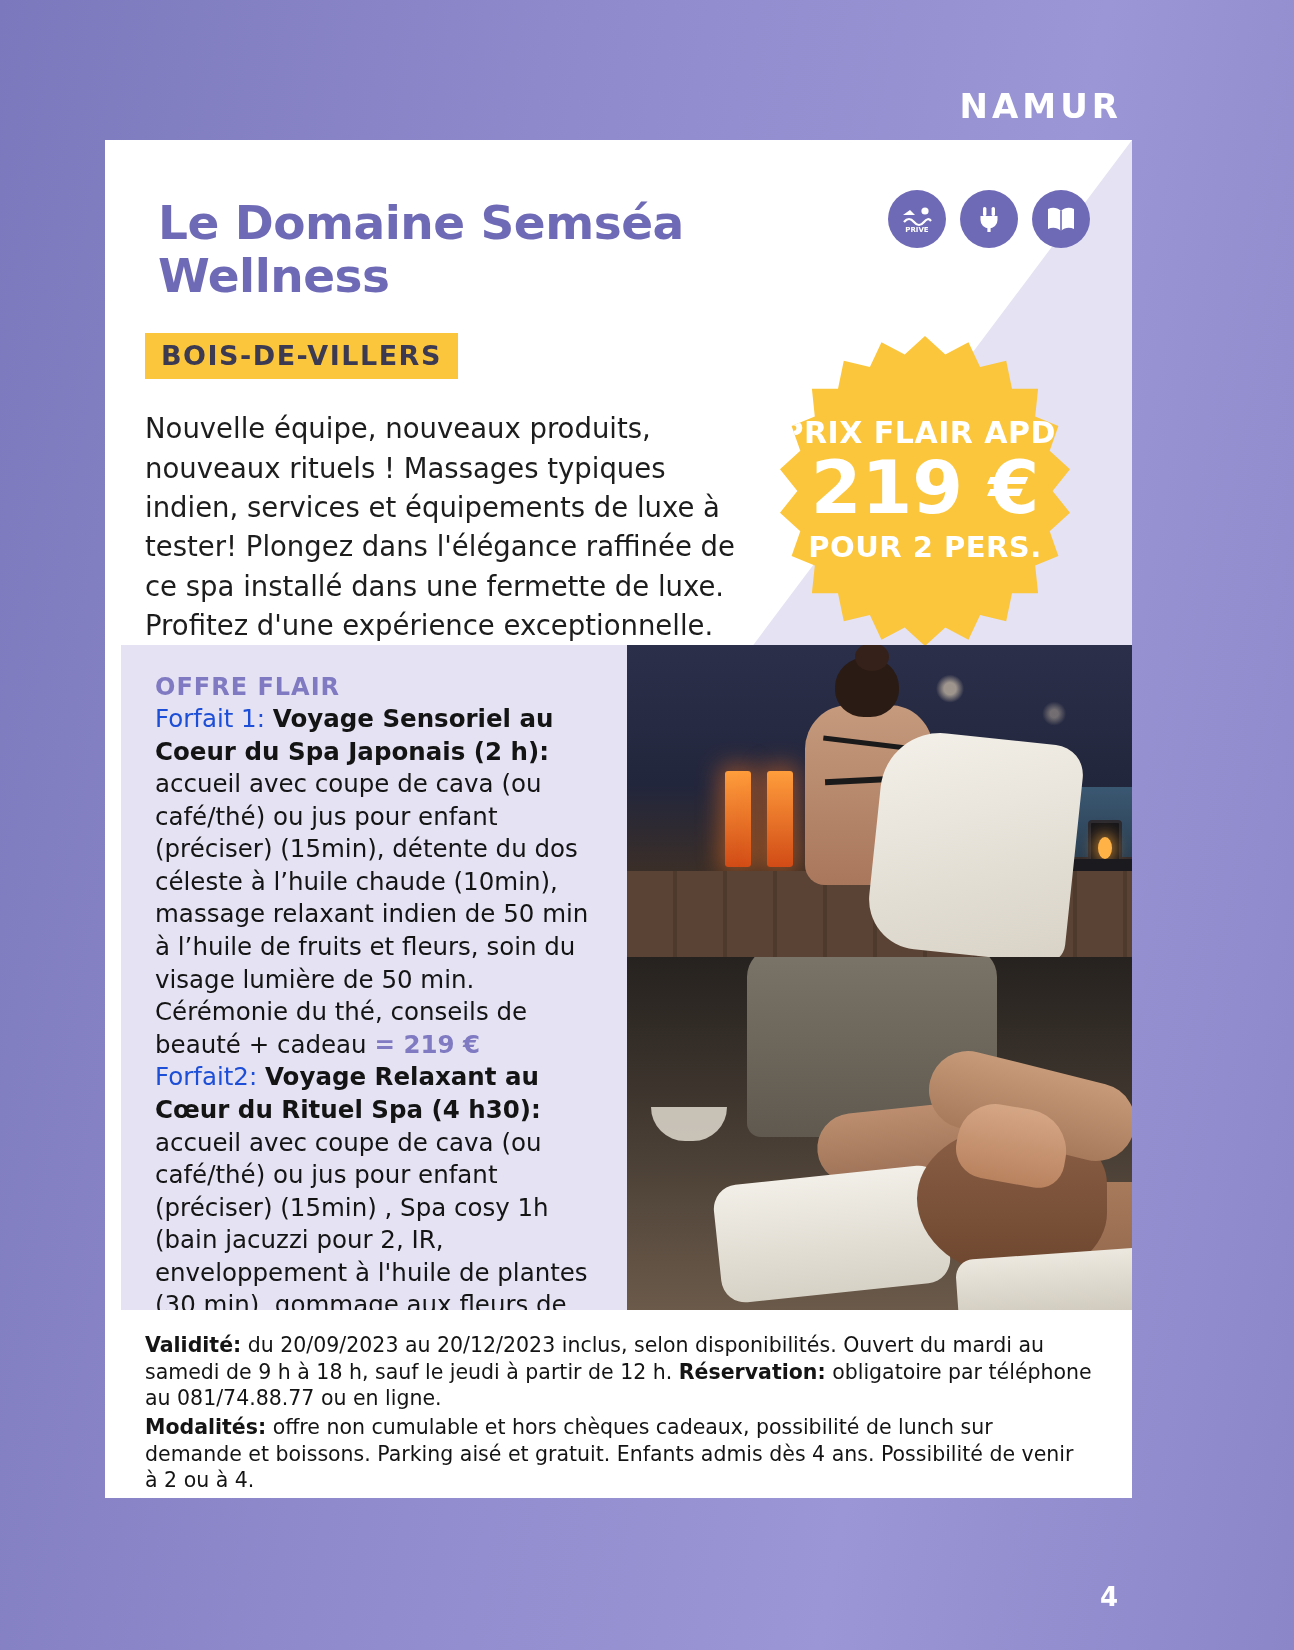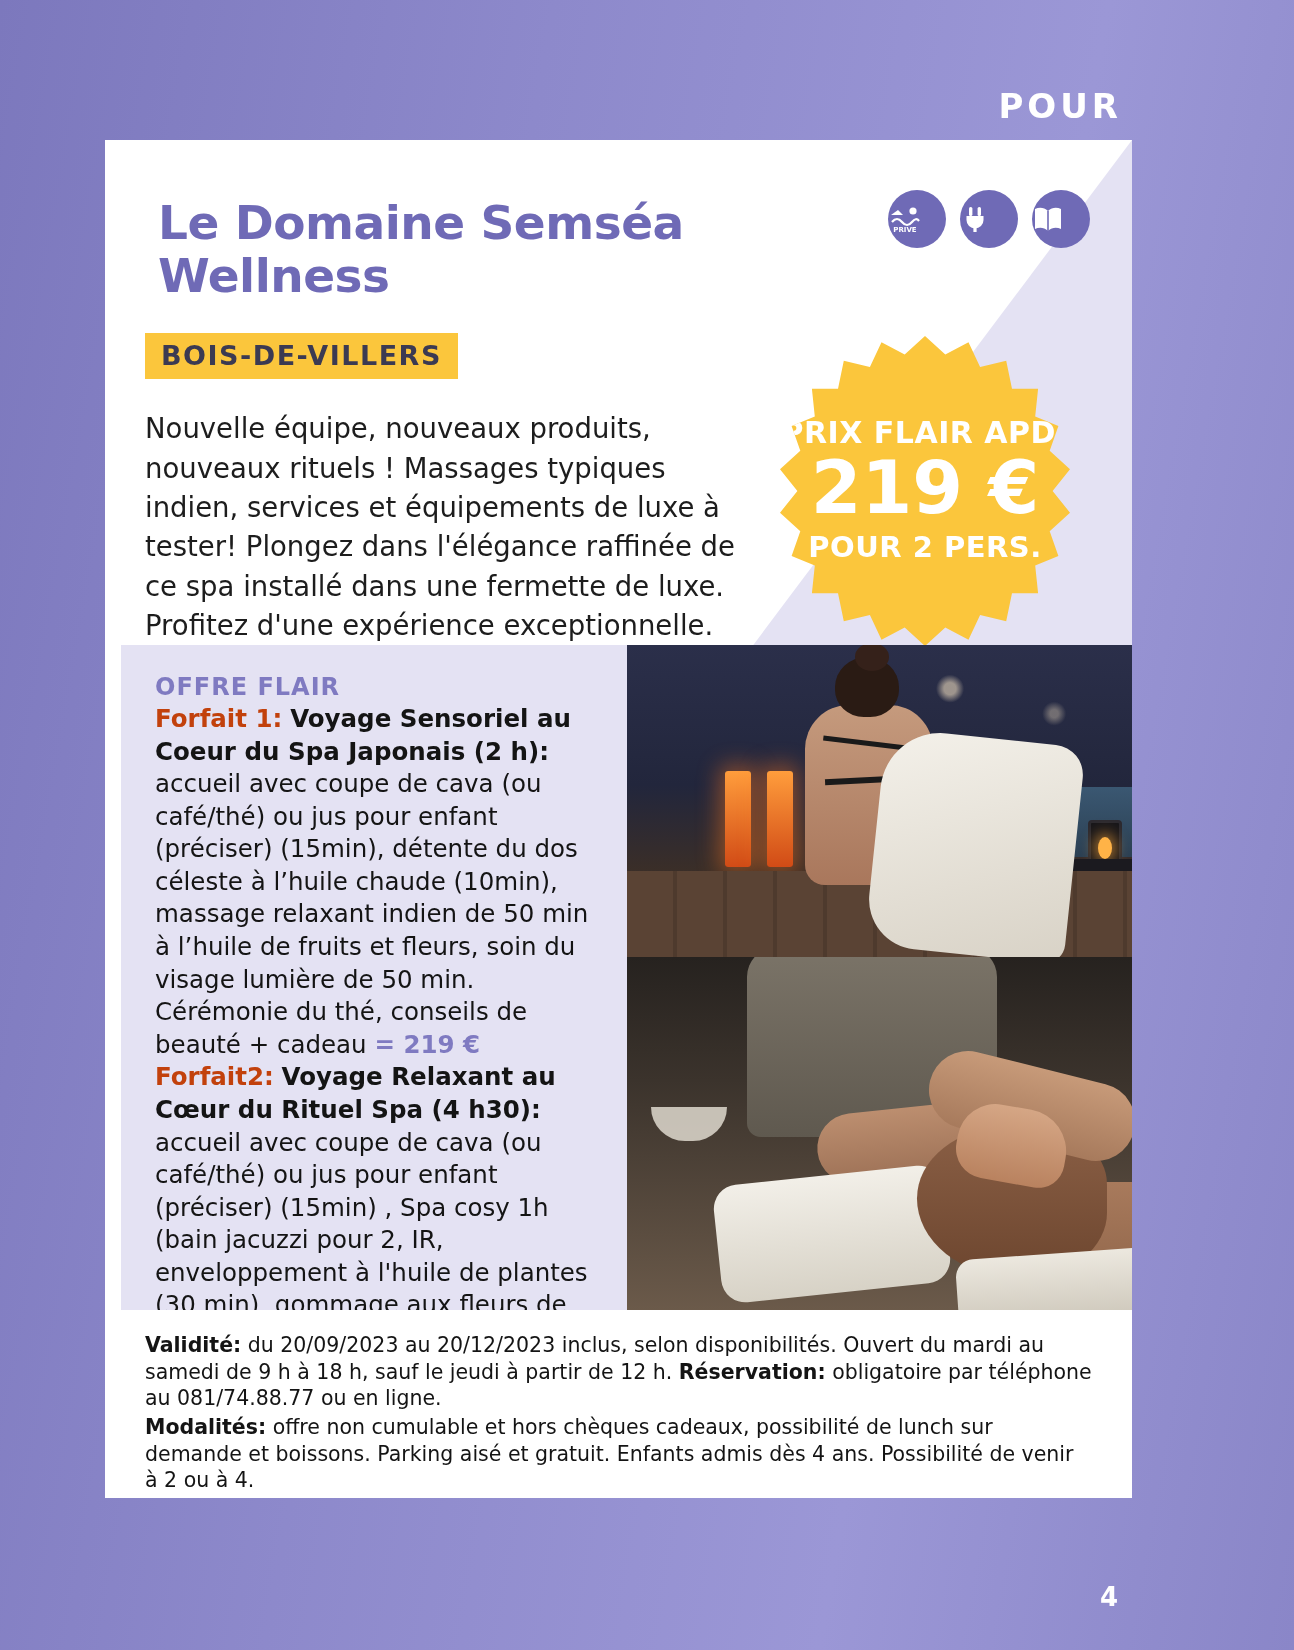--- a/index.html
+++ b/index.html
@@ -65,21 +65,21 @@
     line-height:1.43;
     color:#1d1d1d;
   }
   .icon-row {
     position:absolute; right:42px; top:50px;
     display:flex; gap:14px;
   }
   .icon-circle {
     width:58px; height:58px; border-radius:50%;
     background:#6f6ab6;
-    display:flex; align-items:center; justify-content:flex-start;
+    display:flex; align-items:center; justify-content:center;
     color:#fff;
   }
   .icon-circle svg { display:block; }
   
   .price-burst {
     position:absolute; right:62px; top:196px;
     width:290px; height:310px;
     background:#fbc63c;
     color:#ffffff;
     display:flex; flex-direction:column; align-items:center; justify-content:center;
@@ -107,21 +107,21 @@
     padding:28px 34px 0 34px;
   }
   .offer-head {
     color:#7f7ac1; font-size:24px; font-weight:bold; letter-spacing:1px;
     margin-bottom:2px;
   }
   .offer-body {
     font-size:24.5px; line-height:1.33; color:#141414;
   }
   .offer-body b { font-weight:bold; }
-  .lbl-forfait { color:#c2410c; font-weight:bold; }
+  .lbl-forfait { color:#1d4ed8; font-weight:normal; }
   .price-inline { color:#7f7ac1; font-weight:bold; }
 
   .photos { width:521px; height:665px; display:flex; flex-direction:column; }
   .photo { width:521px; position:relative; overflow:hidden; }
   .photo-top { height:312px; }
   .photo-bot { height:353px; }
 
   
   .p1 { background:
       radial-gradient(circle at 62% 14%, rgba(255,235,200,.55) 0 6px, rgba(255,235,200,0) 14px),
@@ -182,21 +182,21 @@
     font-size:20.5px; line-height:1.3; color:#141414;
   }
   .footer b { font-weight:bold; }
   .footer p { margin:0 0 2px 0; }
 </style>
 </head>
 <body>
 
 <div class="page-bg"></div>
 
-<div class="region-label">POUR</div>
+<div class="region-label">NAMUR</div>
 
 <div class="card">
   <div class="diag"></div>
 
   <div class="card-top">
     <h1 class="title">Le Domaine Semséa Wellness</h1>
     <div class="badge-city">BOIS-DE-VILLERS</div>
     <p class="intro">Nouvelle équipe, nouveaux produits, nouveaux rituels ! Massages typiques indien, services et équipements de luxe à tester! Plongez dans l'élégance raffinée de ce spa installé dans une fermette de luxe. Profitez d'une expérience exceptionnelle.</p>
   </div>
 

